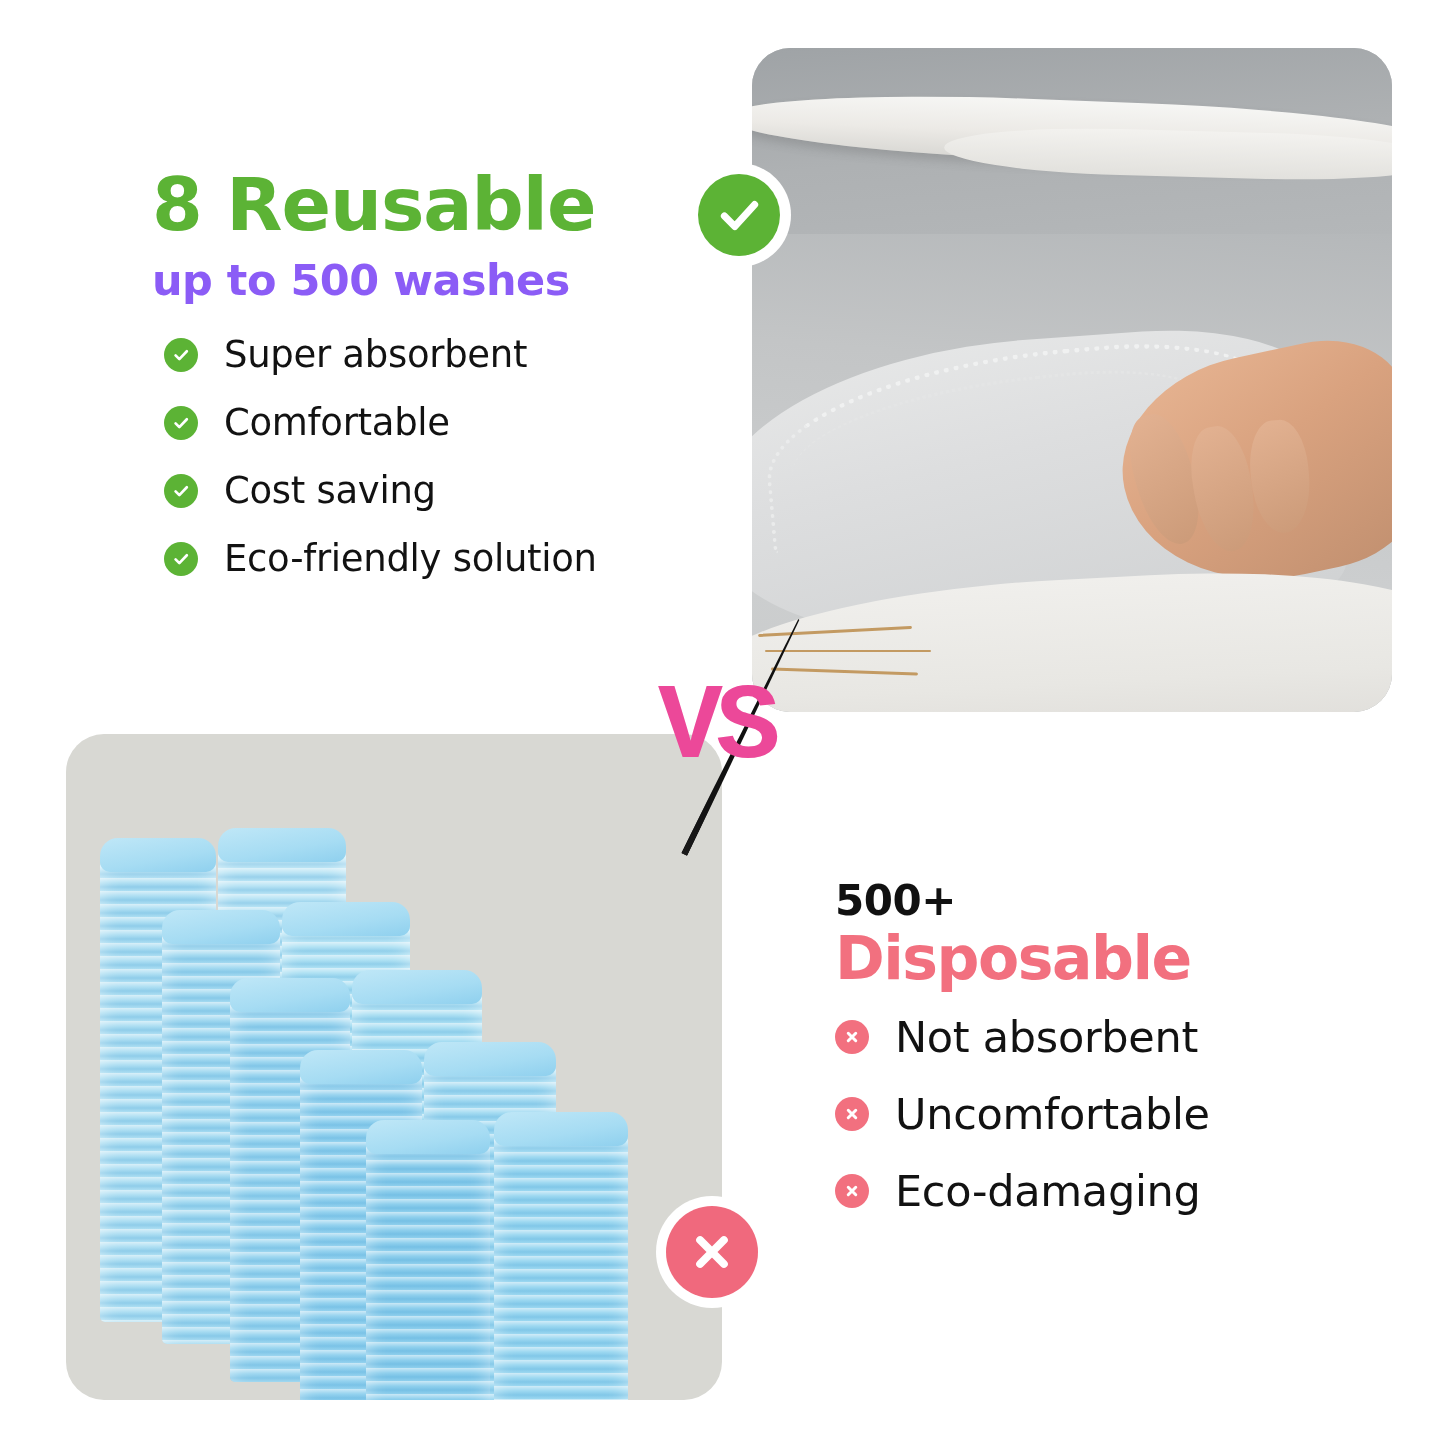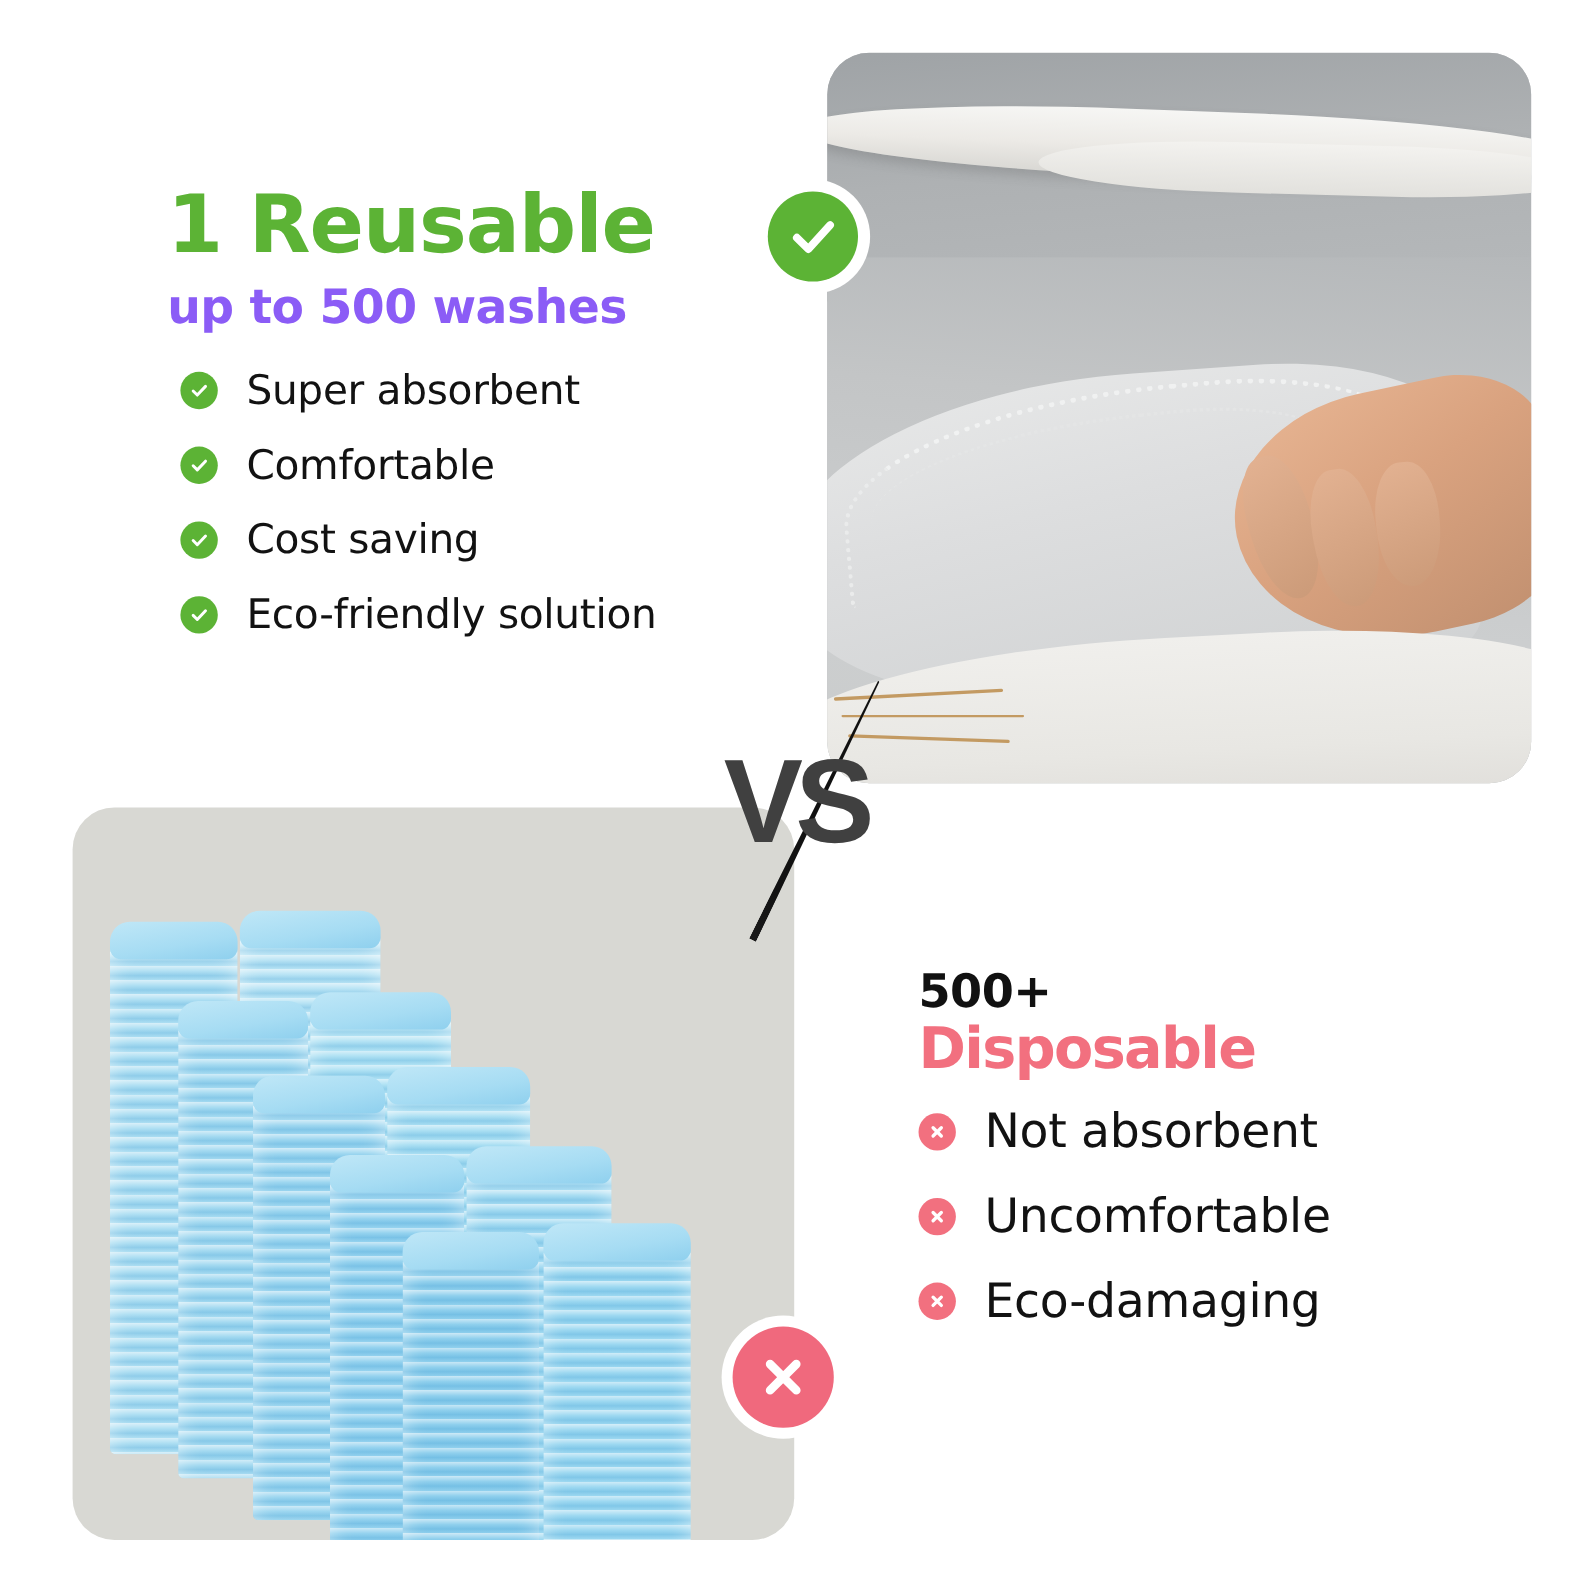--- a/index.html
+++ b/index.html
@@ -213,22 +213,22 @@
     width: 180px;
     height: 290px;
   }
   .vs-text {
     position: absolute;
     left: 6px;
     top: 78px;
     font-size: 108px;
     font-weight: 900;
     letter-spacing: -7px;
-    color: #404040;
-    font-family: Liberation Sans, sans-serif;
+    color: #ec4899;
+    font-family: Liberation Mono, monospace;
     line-height: 1;
   }
   .vs-slash {
     position: absolute;
     left: 86px;
     top: 10px;
     width: 7px;
     height: 262px;
     background: linear-gradient(180deg, #101010 0%, #121212 80%, #1a1a1a 100%);
     transform: rotate(26deg);
@@ -269,21 +269,21 @@
   }
   .eyebrow-black {
     font-size: 42px;
     font-weight: 700;
     color: #111111;
     letter-spacing: -0.5px;
     margin: 0 0 2px 0;
     font-family: "DejaVu Sans", sans-serif;
   }
   .title-pink {
-    font-size: 52px;
+    font-size: 60px;
     font-weight: 700;
     color: #f2707f;
     letter-spacing: -1.5px;
     line-height: 1.05;
     margin: 0 0 22px 0;
     font-family: "DejaVu Sans", sans-serif;
   }
 
   
   .bullets {
@@ -396,21 +396,21 @@
       </svg>
     </div>
   </div>
 
   <div class="vs-wrap">
     <div class="vs-slash"></div>
     <div class="vs-text">VS</div>
   </div>
 
   <div class="block-reusable">
-    <h1 class="title-green">1 Reusable</h1>
+    <h1 class="title-green">8 Reusable</h1>
     <h2 class="subtitle-black">up to 500 washes</h2>
     <ul class="bullets green-list">
       <li>
         <span class="bullet-icon ok">
           <svg width="20" height="20" viewBox="0 0 24 24" aria-hidden="true">
             <path d="M5.5 12.5 L10 17 L19 7.5" fill="none" stroke="#ffffff" stroke-width="3.2" stroke-linecap="round" stroke-linejoin="round"></path>
           </svg>
         </span>
         <span class="bullet-label">Super absorbent</span>
       </li>

